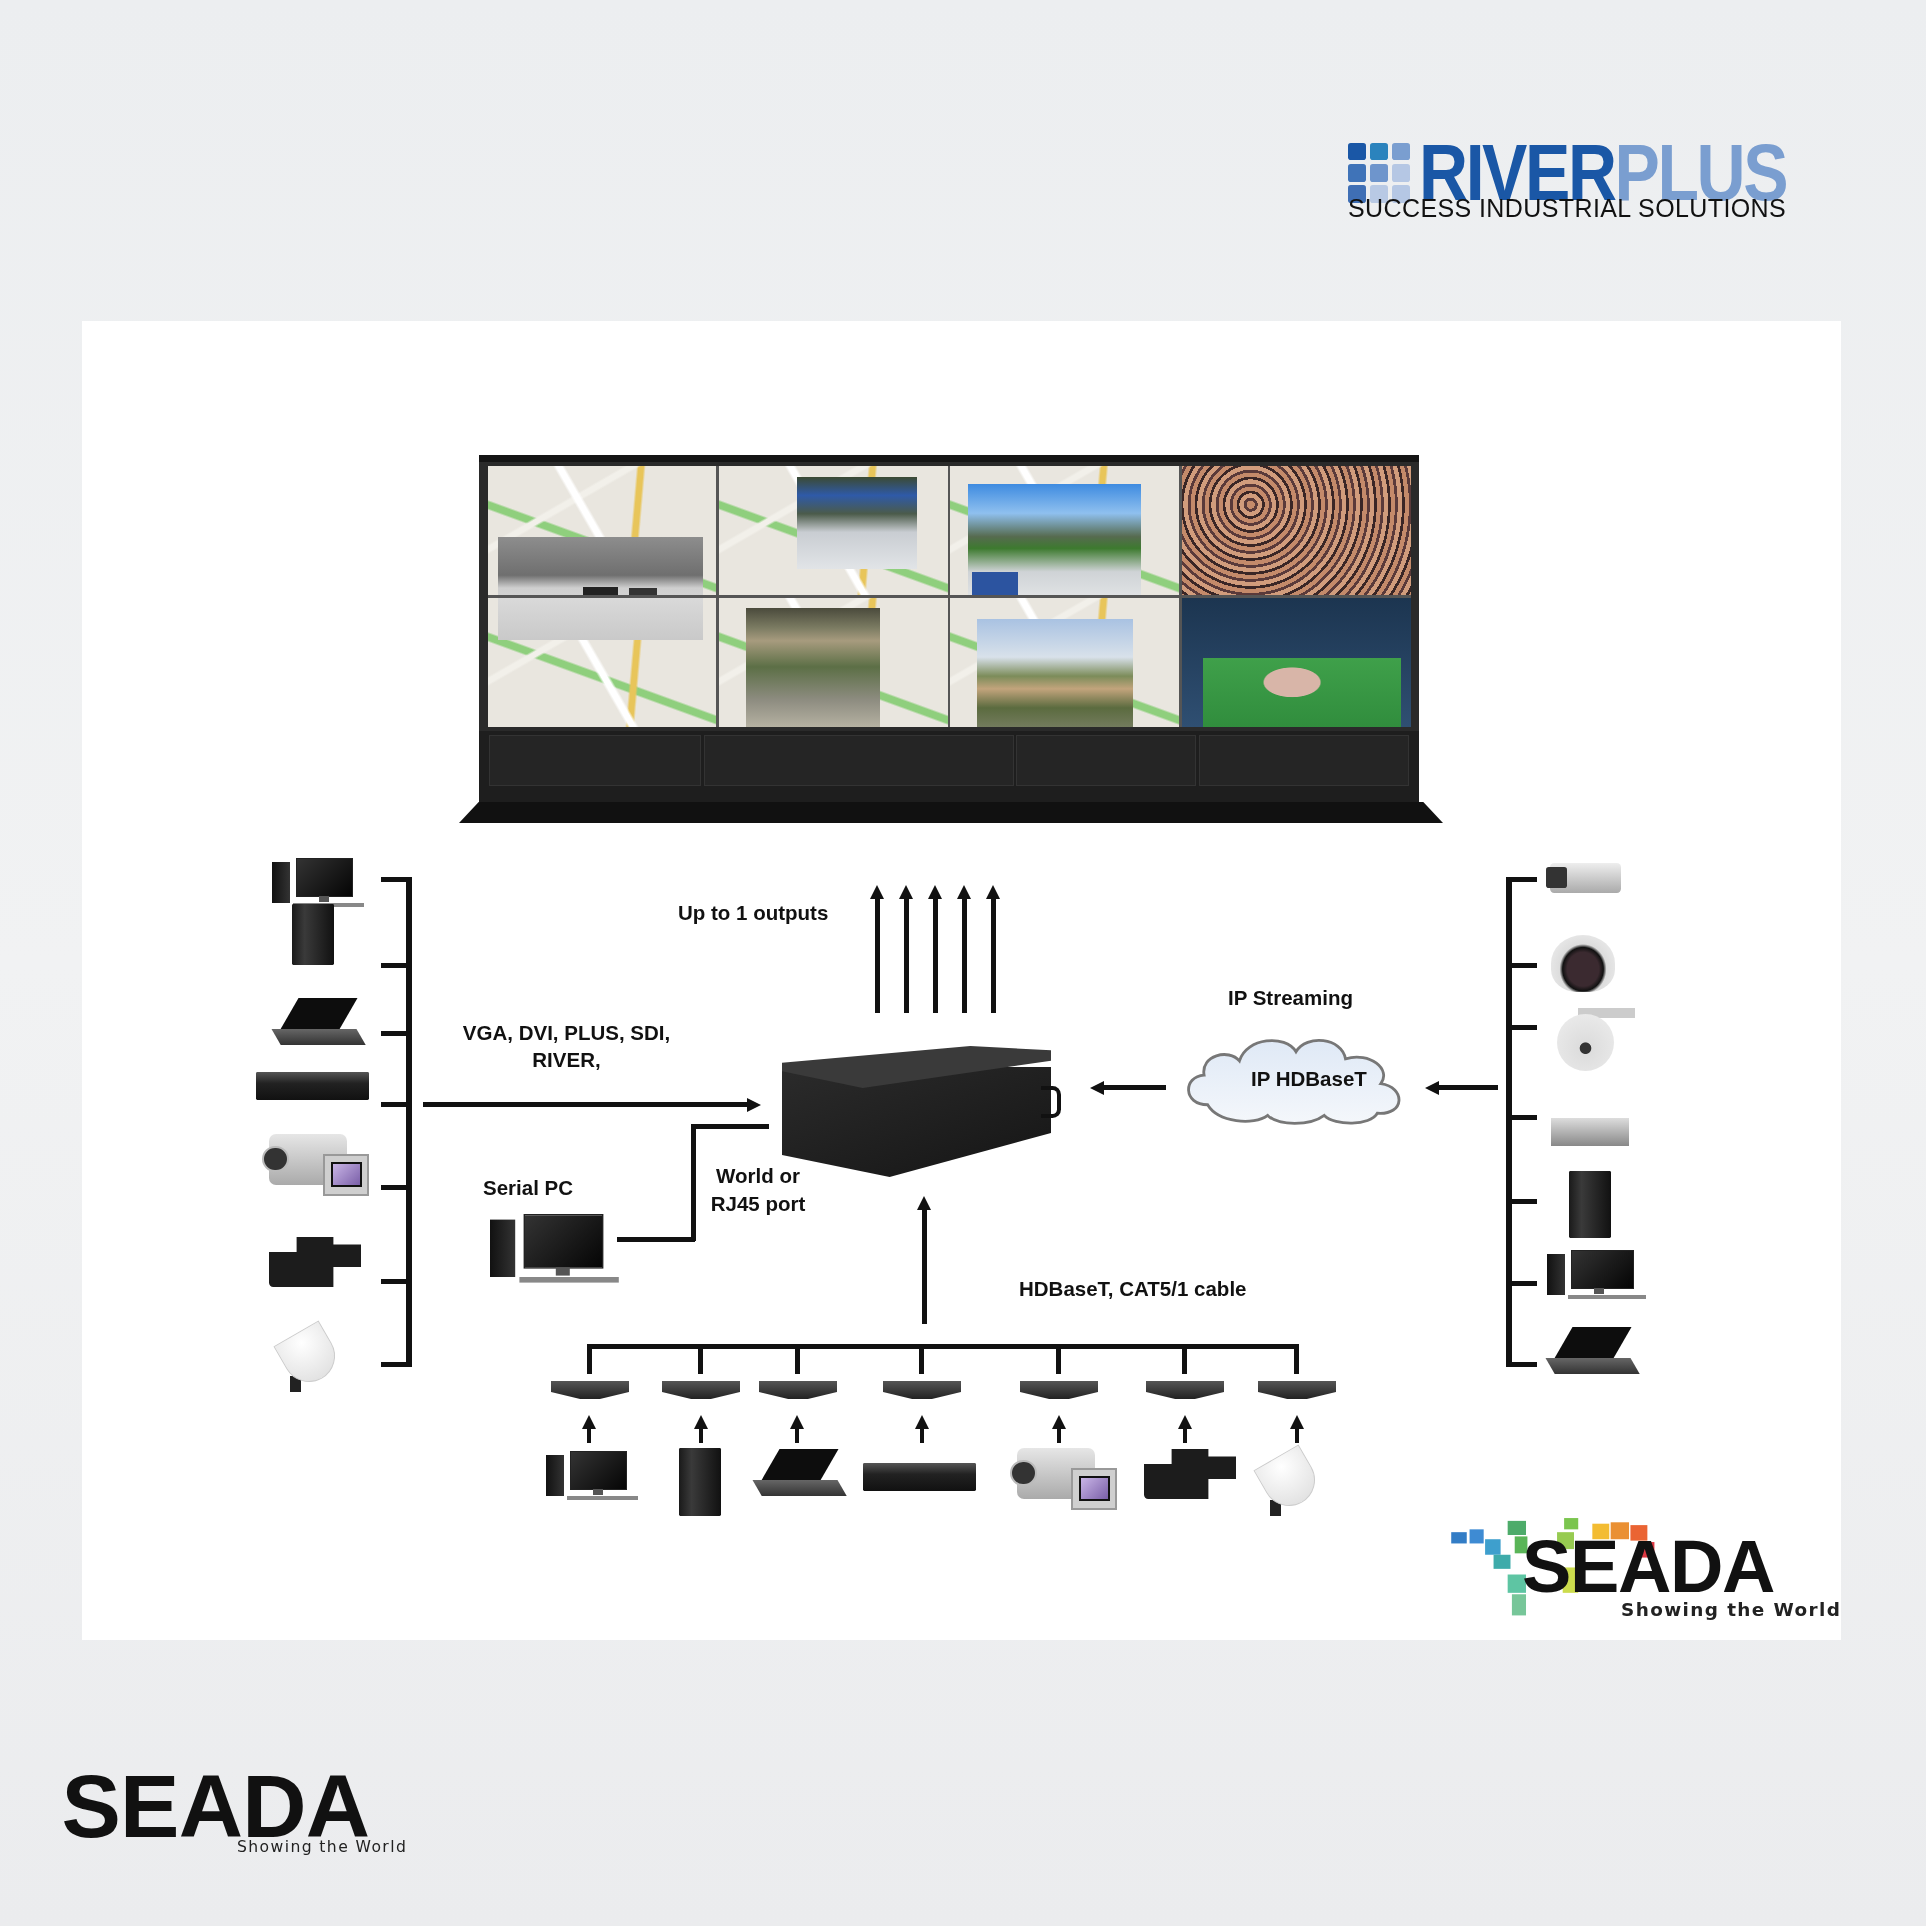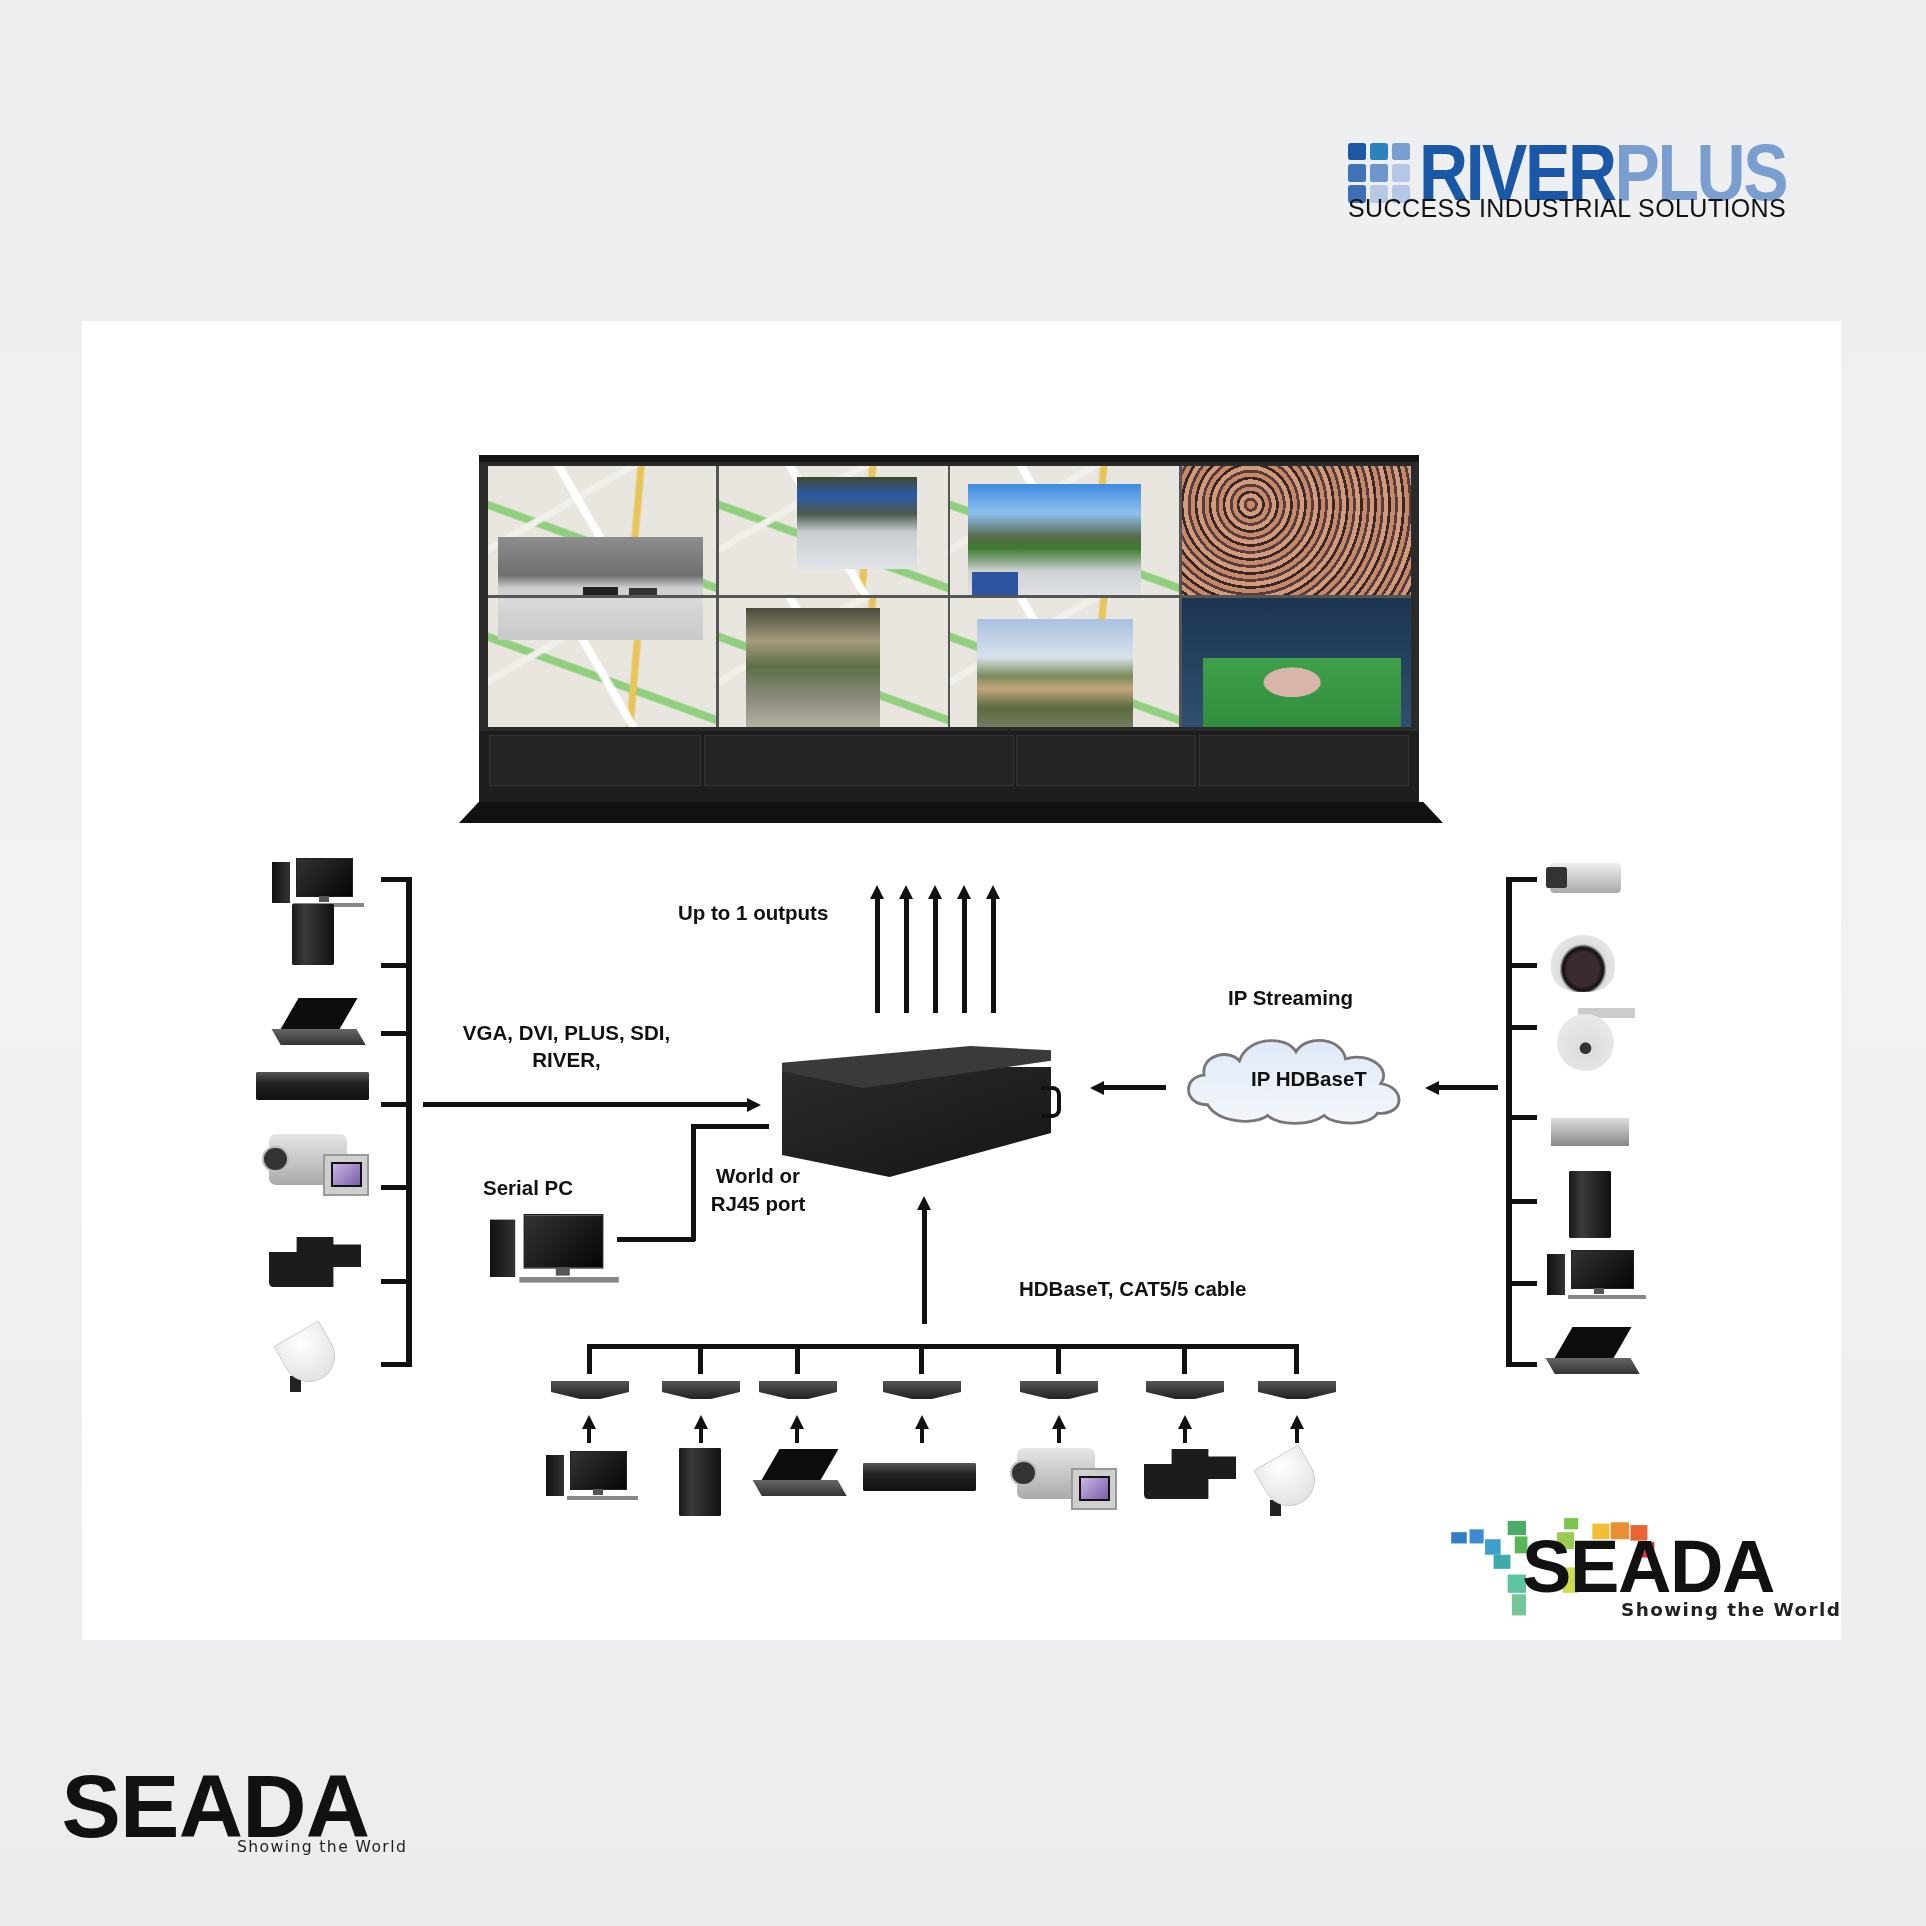--- a/index.html
+++ b/index.html
@@ -272,21 +272,21 @@
       <div class="monitor" style="width:61px"></div>
       <div class="stand"></div>
       <div class="kbd" style="width:78px"></div>
   </div>
   <div class="dev laptop" style="left:1550px;top:1327px;width:92px;height:50px;">
       <div class="screen"></div>
       <div class="base"></div>
     </div>
 </div>
 
-<div class="abs label" style="left:1019px;top:1277px;">HDBaseT, CAT5/5 cable</div>
+<div class="abs label" style="left:1019px;top:1277px;">HDBaseT, CAT5/1 cable</div>
 <div class="abs line" style="left:922px;top:1202px;width:5px;height:122px;"></div>
 <div class="abs arrow-up" style="left:917px;top:1196px;"></div>
 <div class="abs line" style="left:587px;top:1344px;width:712px;height:5px;"></div>
 
 <div>
 
   <div class="abs line" style="left:587px;top:1344px;width:5px;height:30px;"></div>
   <div class="abs extender" style="left:551px;top:1381px;"></div>
   <div class="abs line" style="left:587px;top:1422px;width:4.2px;height:21px;"></div>
   <div class="abs arrow-up" style="left:582px;top:1415px;"></div>

